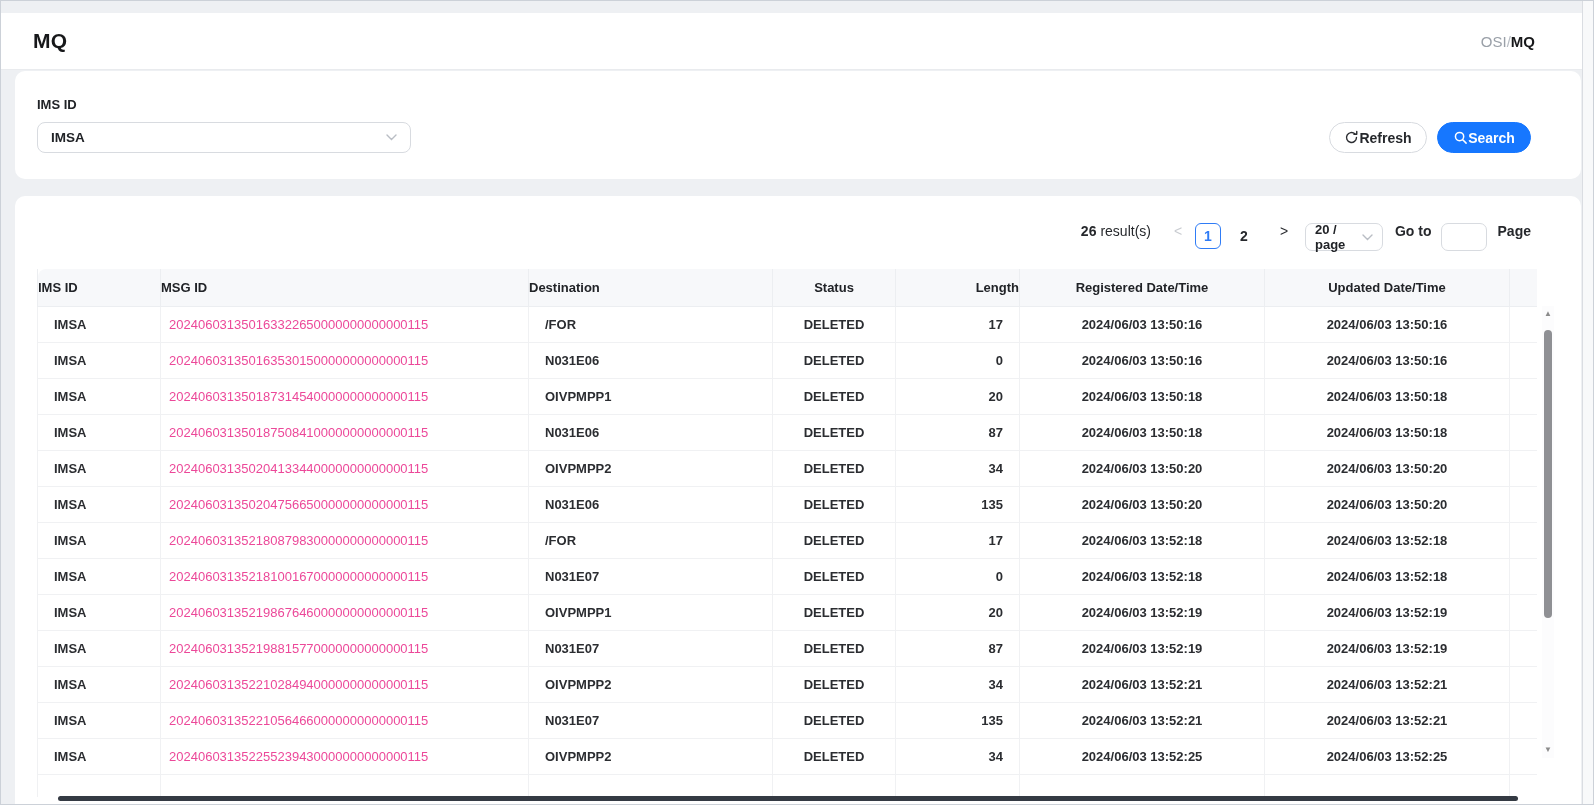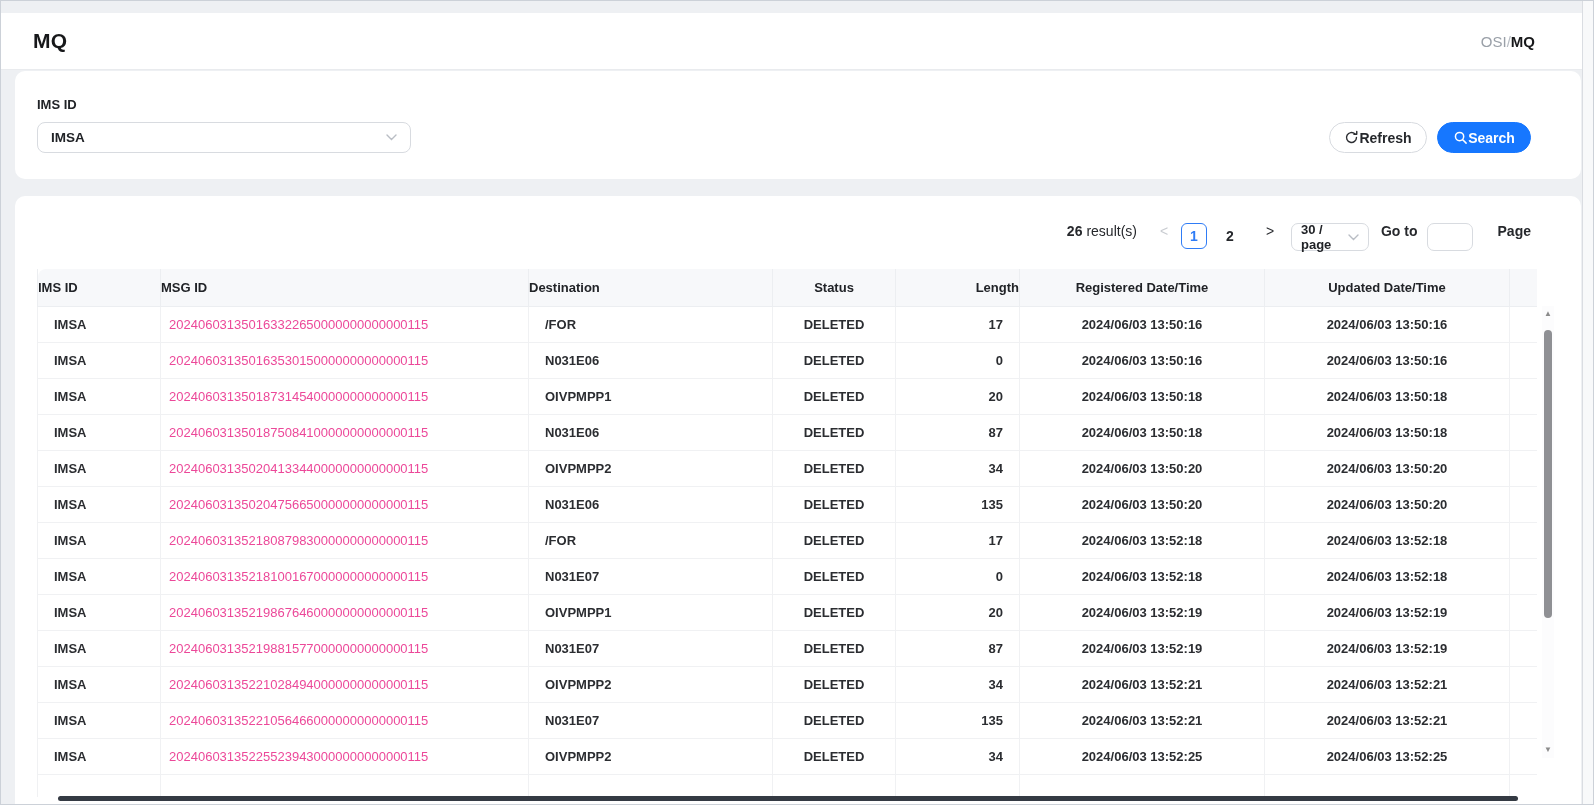--- a/index.html
+++ b/index.html
@@ -43,21 +43,21 @@
   .pg-arrow{margin-left:20px;width:14px;text-align:center;font-size:14px;color:#2b2d31;cursor:pointer;user-select:none}
   .pg-arrow.disabled{color:#c9ccd1;cursor:default}
   .pg-page{margin-left:10px;min-width:26px;height:26px;display:flex;align-items:center;justify-content:center;
     border-radius:6px;font-weight:600;cursor:pointer;box-sizing:border-box}
   .pg-page.active{border:1px solid #2f7cf6;color:#2f7cf6;font-weight:700}
   .page-size-select{margin-left:14px;width:78px;height:28px;padding:0 9px;border-radius:7px}
   .page-size-select .select-value{font-size:13px}
   .goto-label{margin-left:12px;font-weight:600}
   .goto-input{margin-left:9px;width:46px;height:28px;border:1px solid #d8dbe0;border-radius:7px;
     box-sizing:border-box;font-size:13px;padding:0 8px;outline:none;font-family:inherit}
-  .page-label{margin-left:25px;font-weight:600}
+  .page-label{margin-left:11px;font-weight:600}
   
   .table-wrap{position:absolute;left:22px;top:73px;width:1500px;height:528px;overflow:hidden}
   table{border-collapse:collapse;width:1500px;table-layout:fixed}
   th{height:37px;background:#f7f8fa;font-size:13px;font-weight:700;color:#212327;text-align:center;
     border-right:1px solid #eceef1;border-bottom:1px solid #eceef1;padding:0;overflow:hidden;white-space:nowrap}
   thead th:first-child{border-left:1px solid #eceef1;border-top-left-radius:8px}
   thead th:last-child{border-top-right-radius:8px}
   td{height:36px;font-size:13px;font-weight:600;color:#2b2d31;border-right:1px solid #f0f1f3;
     border-bottom:1px solid #f0f1f3;padding:0 16px;box-sizing:border-box;white-space:nowrap;overflow:hidden}
   tbody tr td:first-child{border-left:1px solid #f0f1f3}
@@ -120,21 +120,21 @@
 <div class="card results-card">
 
   <div class="pagination">
     <span class="result-count">26</span>
     <span class="result-suffix">result(s)</span>
     <span class="pg-arrow disabled">&lt;</span>
     <span class="pg-page active">1</span>
     <span class="pg-page">2</span>
     <span class="pg-arrow">&gt;</span>
     <div class="select page-size-select">
-      <span class="select-value">30 / page</span>
+      <span class="select-value">20 / page</span>
       <svg class="chev" viewBox="0 0 11 7" width="10" height="6">
         <path d="M1 1 L5.5 5.5 L10 1" fill="none" stroke="#b9bdc4" stroke-width="1.4" stroke-linecap="round"></path>
       </svg>
     </div>
     <span class="goto-label">Go to</span>
     <input class="goto-input" value="" style="">
     <span class="page-label">Page</span>
   </div>
 
   <div class="table-wrap">

